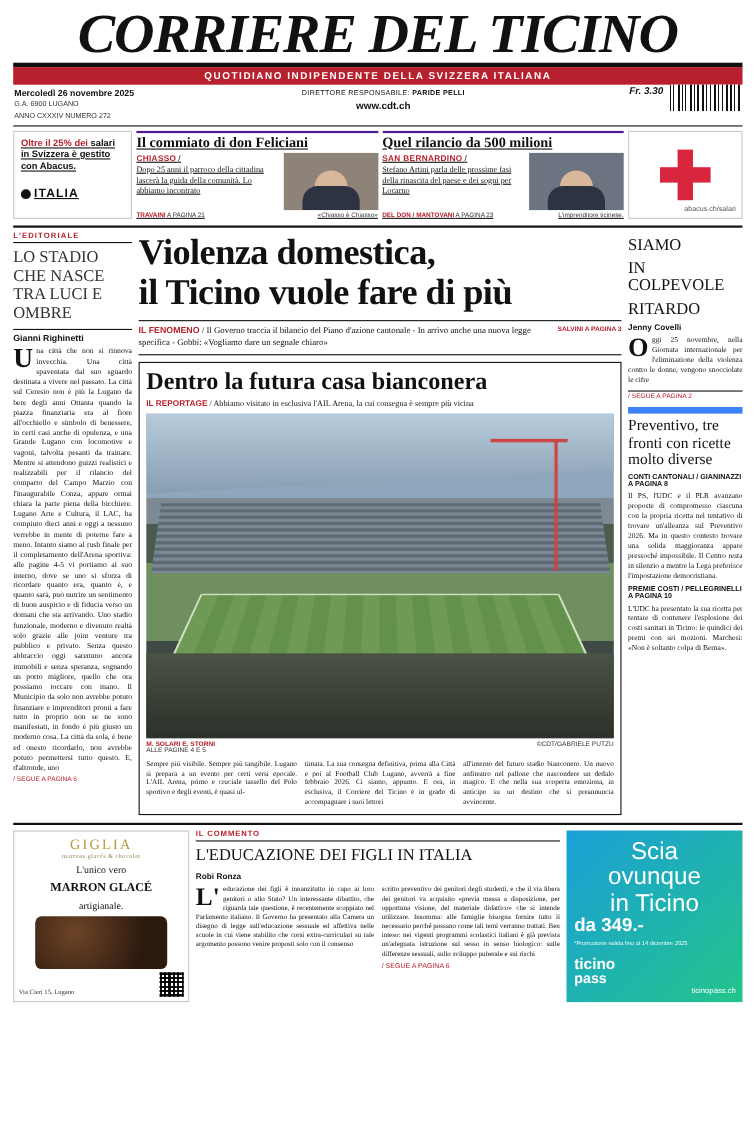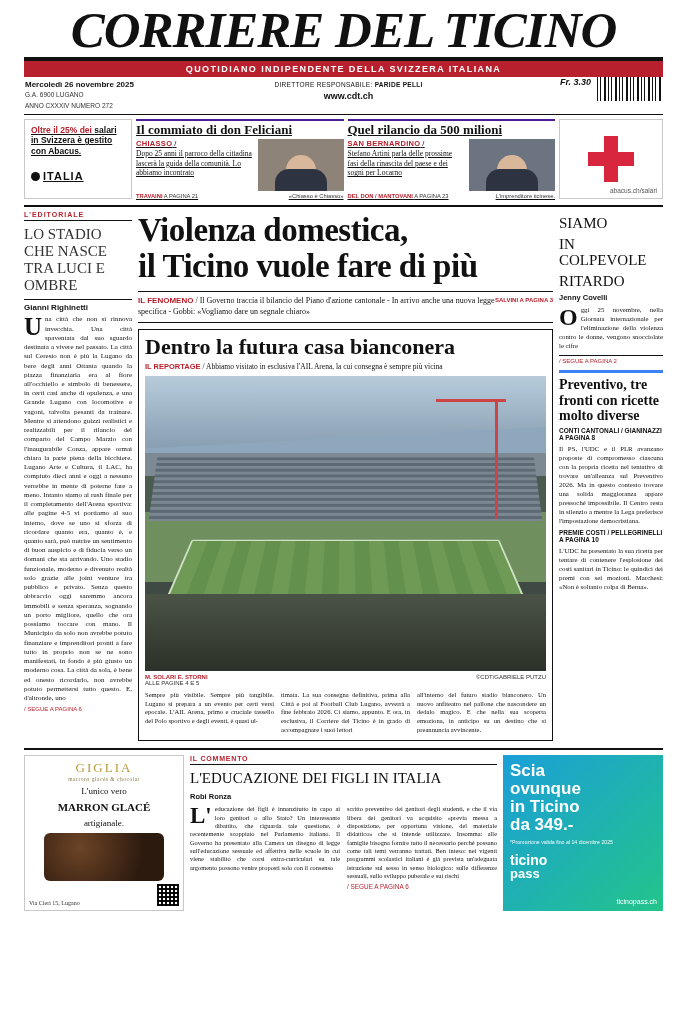--- a/index.html
+++ b/index.html
@@ -4,21 +4,21 @@
 <style>
   * { box-sizing: border-box; }
   html, body { margin:0; padding:0; }
   body {
     width: 687px; height: 1024px;
     background:#fff;
     font-family: "Liberation Serif", serif;
     color:#111;
     overflow:hidden;
   }
-  .page { width:687px; height:1024px; position:relative; padding:0 24px; }
+  .page { width:687px; height:1024px; position:relative; padding:0 12px; }
 
   
   .masthead { text-align:center; padding-top:6px; }
   .masthead .title {
     font-family:"Liberation Serif", serif;
     font-weight:bold;
     font-size:50px;
     letter-spacing:-1px;
     line-height:0.98;
     -webkit-text-stroke: 0px;
@@ -129,21 +129,21 @@
   .report .r-cap { display:flex; justify-content:space-between; font-family:"Liberation Sans", sans-serif; font-size:6px; margin-top:3px; color:#333;}
   .report .r-cap .by { color:#b8202e; font-weight:bold; }
   .report .r-cols { display:flex; gap:7px; margin-top:5px; }
   .report .r-cols div { flex:1; font-size:6.6px; line-height:1.32; text-align:justify; hyphens:auto;}
 
   .r-title { font-size:15px; line-height:1.1; font-weight:normal; margin-top:4px;}
   .r-author { font-family:"Liberation Sans", sans-serif; font-size:7.5px; font-weight:bold; margin-top:4px;}
   .r-body { font-size:6.8px; line-height:1.32; text-align:justify; margin-top:4px; hyphens:auto;}
   .r-body .dropcap { float:left; font-size:24px; line-height:19px; padding:2px 3px 0 0; font-weight:bold;}
   .r-ref { font-family:"Liberation Sans", sans-serif; font-size:6px; color:#b8202e; border-top:1px solid #111; margin-top:4px; padding-top:2px;}
-  .r-block-title { font-size:14px; line-height:1.12; font-weight:bold; margin-top:6px; border-top:3px solid #3b82f6; padding-top:4px;}
+  .r-block-title { font-size:14px; line-height:1.12; font-weight:normal; margin-top:6px; border-top:6px solid #3b82f6; padding-top:4px;}
   .r-kicker-red { font-family:"Liberation Sans", sans-serif; font-size:6.5px; color:#b8202e; font-weight:bold; margin-top:3px;}
   .r-kicker-red span { color:#111; }
 
   
   .bottom { display:flex; gap:6px; margin-top:7px; border-top:2px solid #111; padding-top:5px; }
   .ad-giglia { width:160px; border:1px solid #c8c8c8; padding:4px; text-align:center; background:#fff;}
   .ad-giglia .brand { font-family:"Liberation Serif", serif; font-size:13px; color:#b89a3a; letter-spacing:2px;}
   .ad-giglia .brandsub { font-size:5.5px; color:#8b7c4a; letter-spacing:.5px;}
   .ad-giglia .line { font-size:9px; margin-top:4px; line-height:1.2;}
   .ad-giglia .line b { font-size:11px;}
@@ -157,21 +157,21 @@
   .comment { flex:1; }
   .comment .c-lab { font-family:"Liberation Sans", sans-serif; font-size:7px; color:#b8202e; font-weight:bold; letter-spacing:.8px; border-bottom:1px solid #111; padding-bottom:2px;}
   .comment h3 { font-size:15px; font-weight:normal; margin:5px 0 0; }
   .comment .c-auth { font-family:"Liberation Sans", sans-serif; font-size:7.5px; font-weight:bold; margin-top:5px;}
   .comment .c-cols { display:flex; gap:7px; margin-top:4px;}
   .comment .c-cols div { flex:1; font-size:6.4px; line-height:1.3; text-align:justify; hyphens:auto;}
   .comment .c-cols .dropcap { float:left; font-size:23px; line-height:18px; padding:2px 3px 0 0; font-weight:bold;}
   .comment .c-ref { font-family:"Liberation Sans", sans-serif; font-size:6px; color:#b8202e; margin-top:3px;}
 
   .ad-ticino { width:160px; background:linear-gradient(135deg,#1b9fd8,#23c48a); color:#fff; padding:7px; position:relative; font-family:"Liberation Sans", sans-serif;}
-  .ad-ticino .l1 { font-size:17px; font-weight:bold; line-height:1.05;}
+  .ad-ticino .l1 { font-size:22px; font-weight:normal; line-height:1.05;text-align:center;}
   .ad-ticino .l2 { font-size:17px; font-weight:bold; line-height:1.05;}
   .ad-ticino .note { font-size:5.2px; margin-top:5px; opacity:.95;}
   .ad-ticino .pass { margin-top:8px; font-size:14px; font-weight:bold; line-height:1;}
   .ad-ticino .pass small { display:block; font-size:13px; font-weight:bold;}
   .ad-ticino .url { position:absolute; right:6px; bottom:6px; font-size:7px;}
 </style>
 </head>
 <body>
 
 <div class="page">

